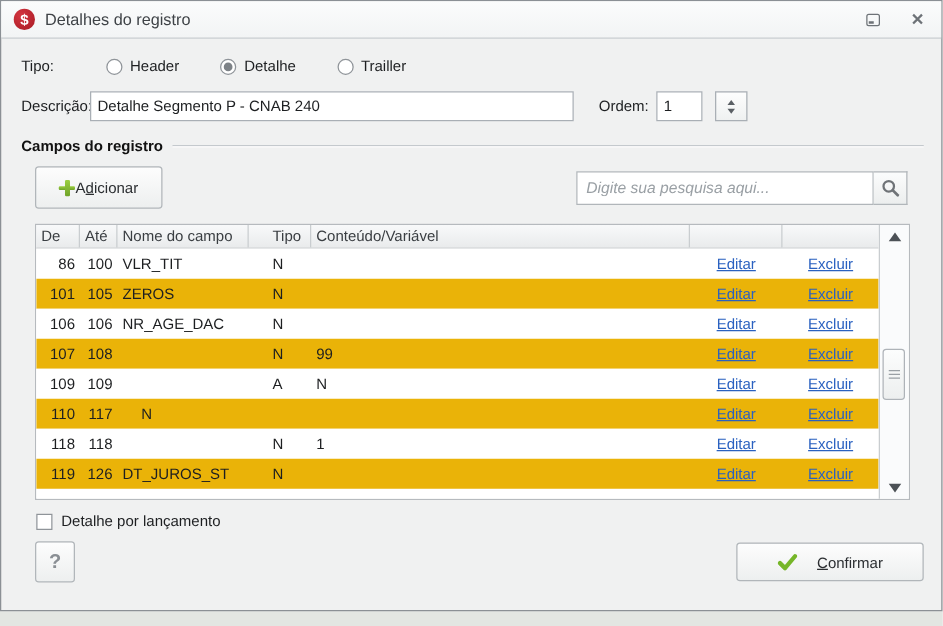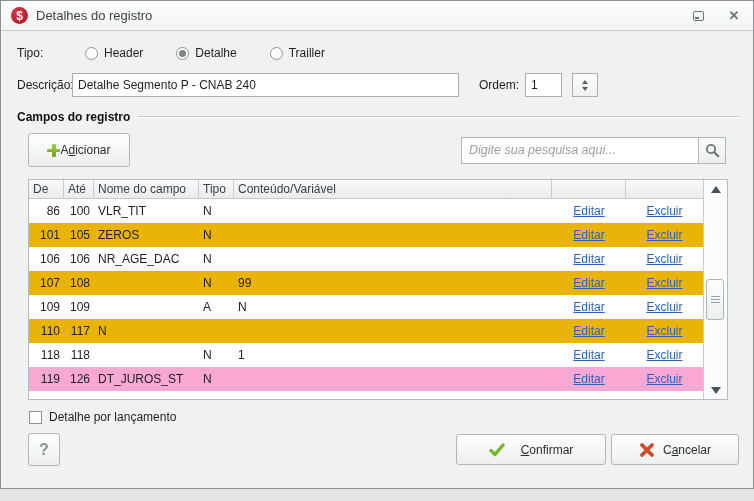--- a/index.html
+++ b/index.html
@@ -98,28 +98,28 @@
   .search-btn { width:27px; height:27px; border-left:none; border-radius:0; background:linear-gradient(#fbfcfc,#eceeee); }
   
   .table { margin:12px 27px 0 27px; width:700px; height:221px; border:1px solid #b6babe; background:#fff; display:flex; }
   .table-main { flex:1; display:flex; flex-direction:column; overflow:hidden; }
   .thead { display:flex; height:19px; flex:0 0 19px; background:linear-gradient(#f8f9fa,#e9ebec); border-bottom:1px solid #c3c7ca; }
   .th { padding:2px 4px; color:#3a3e42; border-right:1px solid #c9cdd0; white-space:nowrap; overflow:hidden; }
   .td { padding:4px 4px; white-space:nowrap; overflow:hidden; }
   .col-de { width:35px; text-align:left; }
   .col-ate { width:30px; }
   .col-nome { width:105px; }
-  .col-tipo { width:35px; }
+  .col-tipo { width:35px;margin-left:15px; }
   .col-cont { flex:1; }
   .col-edit { width:74px; text-align:center; }
   .col-del { width:77px; text-align:center; border-right:none; }
   .td.col-de, .td.col-ate { text-align:right; }
   .trow { display:flex; height:24px; flex:0 0 24px; align-items:center; background:#fff; }
   .trow.alt { background:#eab308; }
-  .trow.selected { background:#f9a8d4; }
+  .trow.selected { background:#eab308; }
   .link { color:#2a61c0; text-decoration:underline; cursor:pointer; }
   
   .vscroll { flex:0 0 24px; border-left:1px solid #c9cdd0; background:#fafbfc; position:relative; }
   .scroll-arrow { position:absolute; left:0; width:100%; height:18px; display:flex; align-items:center; justify-content:center; }
   .scroll-up { top:0; }
   .scroll-down { bottom:0; }
   .arr-up { width:0; height:0; border-left:5px solid transparent; border-right:5px solid transparent; border-bottom:7px solid #4c5156; }
   .arr-down { width:0; height:0; border-left:5px solid transparent; border-right:5px solid transparent; border-top:7px solid #4c5156; }
   .scroll-thumb {
     position:absolute; left:2px; top:99px; width:18px; height:41px;
@@ -323,22 +323,16 @@
 
   <div class="footer">
     <button class="btn help-btn">?</button>
     <div class="footer-buttons">
       <button class="btn confirm-btn">
         <svg class="check-icon" viewBox="0 0 16 16">
           <path d="M2 8.5 L6 12.5 L14 3" fill="none" stroke="#76b629" stroke-width="3.4" stroke-linecap="round" stroke-linejoin="round"></path>
         </svg>
         <span class="accel-text"><u>C</u>onfirmar</span>
       </button>
-      <button class="btn cancel-btn">
-        <svg class="x-icon" viewBox="0 0 16 16">
-          <path d="M3 3 L13 13 M13 3 L3 13" fill="none" stroke="#cc4b28" stroke-width="3.8" stroke-linecap="round"></path>
-        </svg>
-        <span class="accel-text">C<u>a</u>ncelar</span>
-      </button>
     </div>
   </div>
 
 </div>
 
 </body></html>

